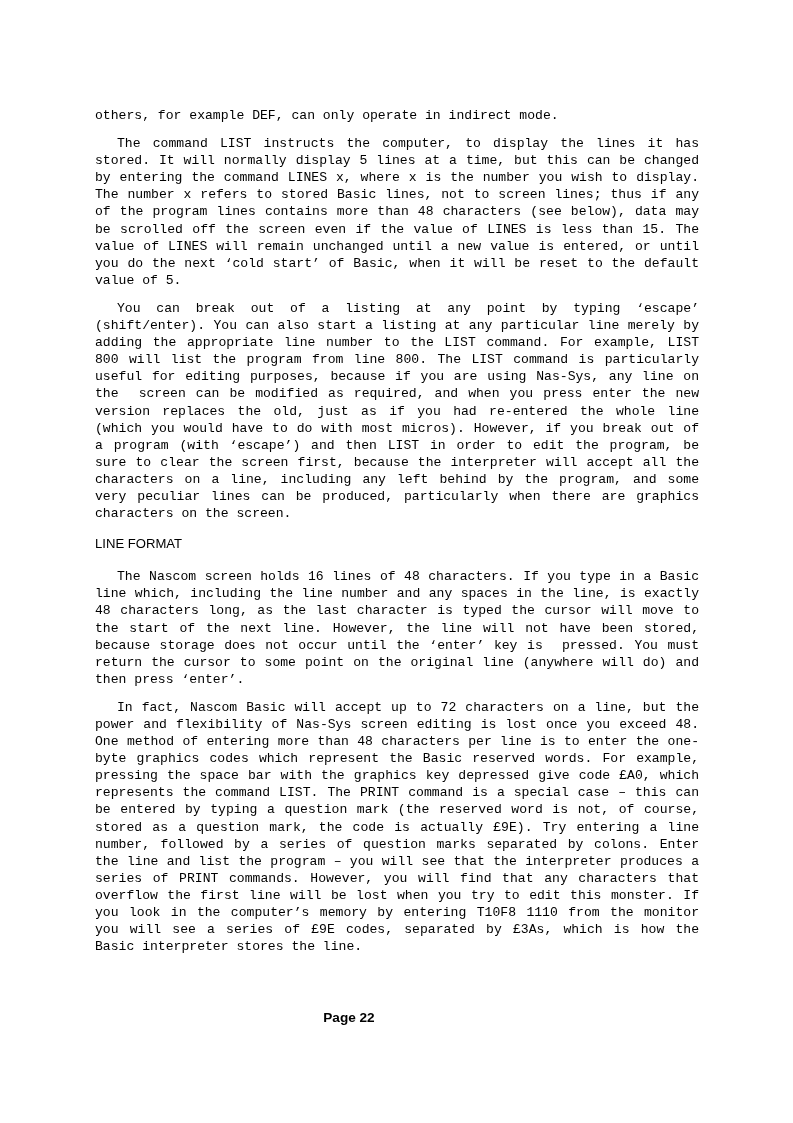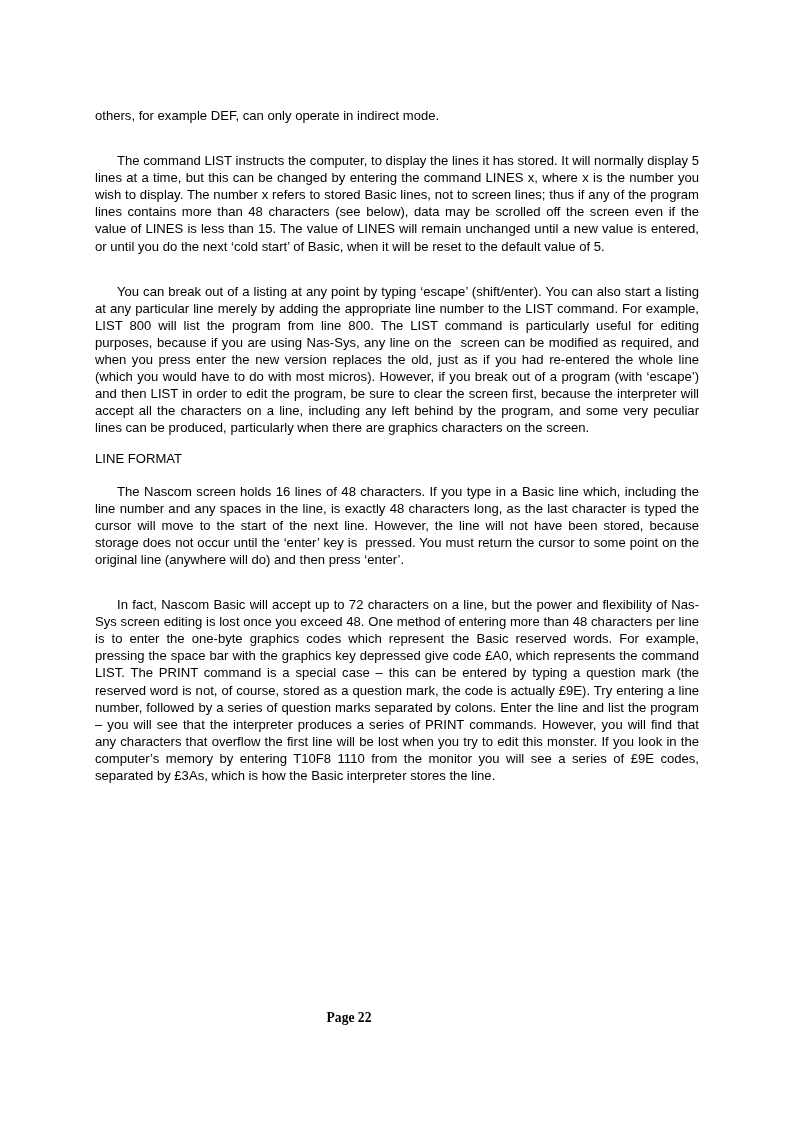--- a/index.html
+++ b/index.html
@@ -25,49 +25,49 @@
     width: 604px;
   }
   p.body {
     margin: 0 0 4px 0;
     font-size: 13.1px;
     line-height: 17.1px;
     text-align: justify;
     text-justify: inter-word;
     white-space: pre-wrap;
     hyphens: none;
+    font-family: Liberation Mono, monospace;
     -webkit-hyphens: none;
   }
   p.body.indent {
     text-indent: 22px;
     margin-top: 16px;
   }
   p.body.spaced {
-    margin-top: 28px;
+    margin-top: 11px;
   }
   p.body.tight {
     margin-bottom: 0;
   }
   h2.heading {
     margin: 13px 0 0 0;
     font-size: 13.1px;
     line-height: 17.1px;
     font-weight: normal;
     text-align: left;
   }
   .footer {
     position: absolute;
     left: 0;
     top: 1009px;
     width: 698px;
     text-align: center;
     font-size: 13.6px;
     line-height: 18px;
     font-weight: bold;
-    font-family: Liberation Serif, serif;
   }
 </style>
 </head>
 <body>
 
 <div class="page">
 
   <div class="content">
 
     <p class="body tight">others, for example DEF, can only operate in indirect mode.</p>

